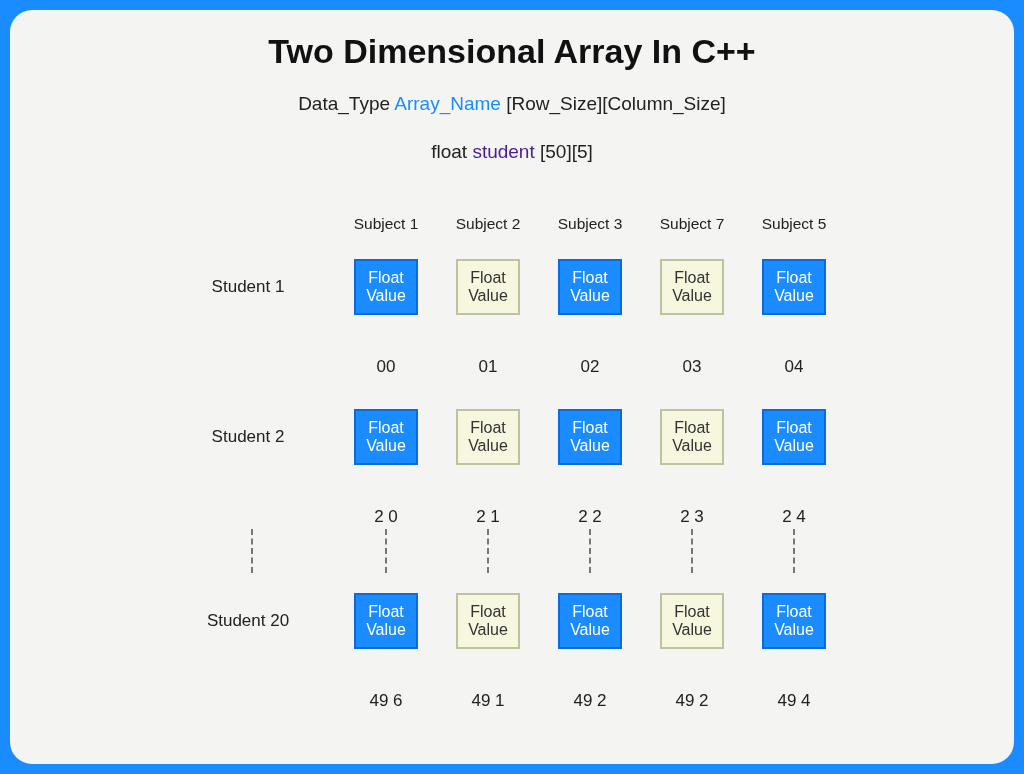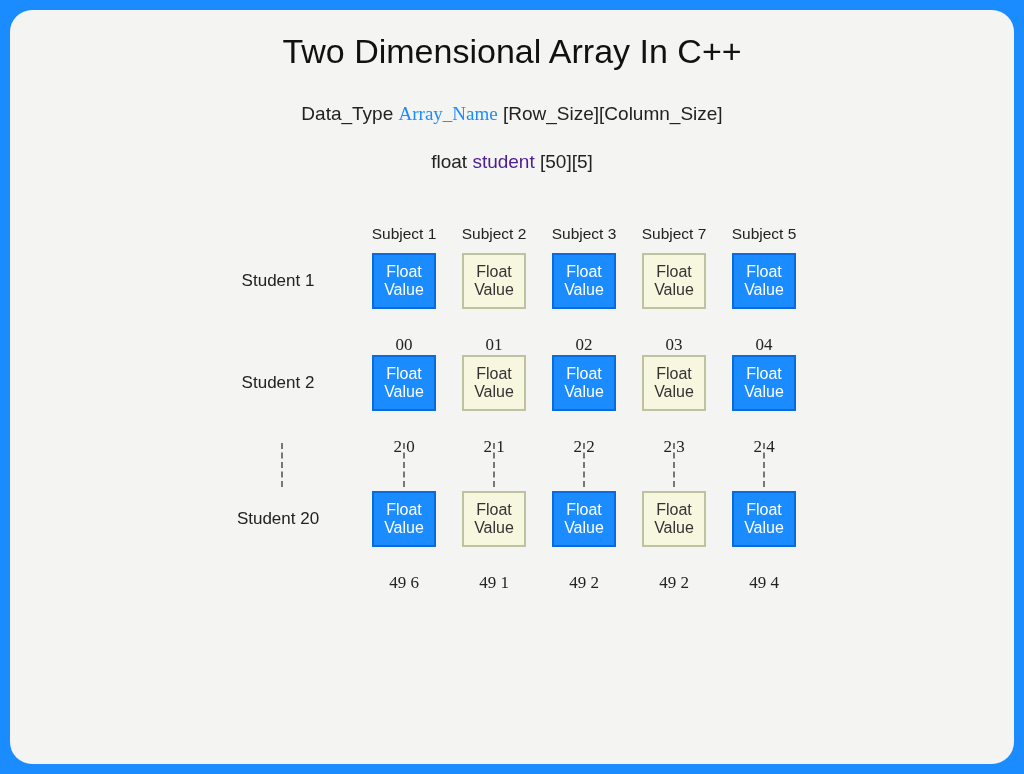--- a/index.html
+++ b/index.html
@@ -14,51 +14,52 @@
     background: #f4f4f2;
     border-radius: 22px;
     margin: 10px;
     width: 1004px;
     height: 754px;
     padding-top: 22px;
     color: #222;
   }
   .title {
     font-size: 34px;
-    font-weight: 400;
-    text-align: center;
-    margin-bottom: 32px;
+    font-weight: 700;
+    text-align: center;
+    margin-bottom: 22px;
     color: #111;
   }
   .syntax {
     font-size: 19px;
     text-align: center;
     margin-bottom: 26px;
     color: #222;
     font-weight: 500;
   }
-  .syntax .accent { color: #1a8cff; font-family: Liberation Serif, serif; }
+  .syntax .accent { color: #1a8cff; }
   .example {
     font-size: 19px;
     text-align: center;
     margin-bottom: 52px;
     color: #222;
     font-weight: 500;
   }
   .example .accent { color: #4c1d95; }
 
   .grid-wrap {
     display: flex;
     justify-content: center;
   }
   .grid {
     display: grid;
     grid-template-columns: 140px repeat(5, 86px);
     column-gap: 4px;
     align-items: center;
+    gap: 16px;
   }
   .grid .subject {
     font-size: 15.5px;
     text-align: center;
     padding-bottom: 10px;
     color: #222;
   }
   .rowlabel {
     font-size: 17px;
     text-align: center;
@@ -85,21 +86,20 @@
     background: #f7f6df;
     border: 2px solid #bfc29f;
     color: #333;
   }
   .idx {
     font-size: 17px;
     text-align: center;
     padding-top: 26px;
     color: #222;
     height: 28px;
-    font-family: Liberation Serif, serif;
   }
   .spacer-row { height: 18px; }
   .vdots-cell {
     text-align: center;
     font-size: 20px;
     letter-spacing: 2px;
     line-height: 1;
     color: #444;
     height: 52px;
     display:flex;

